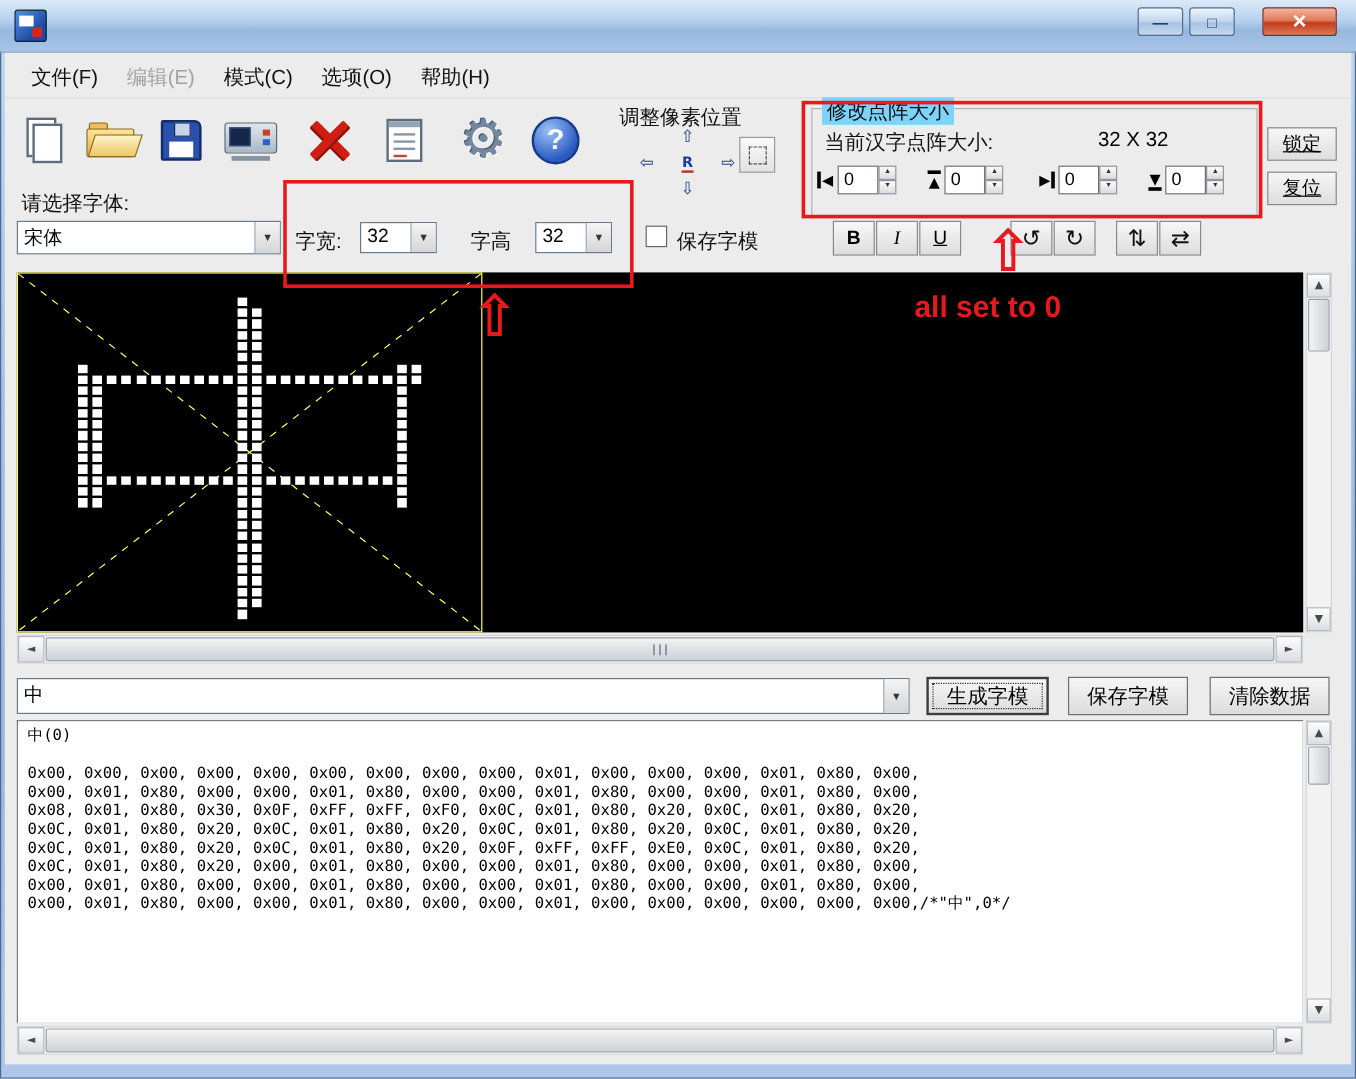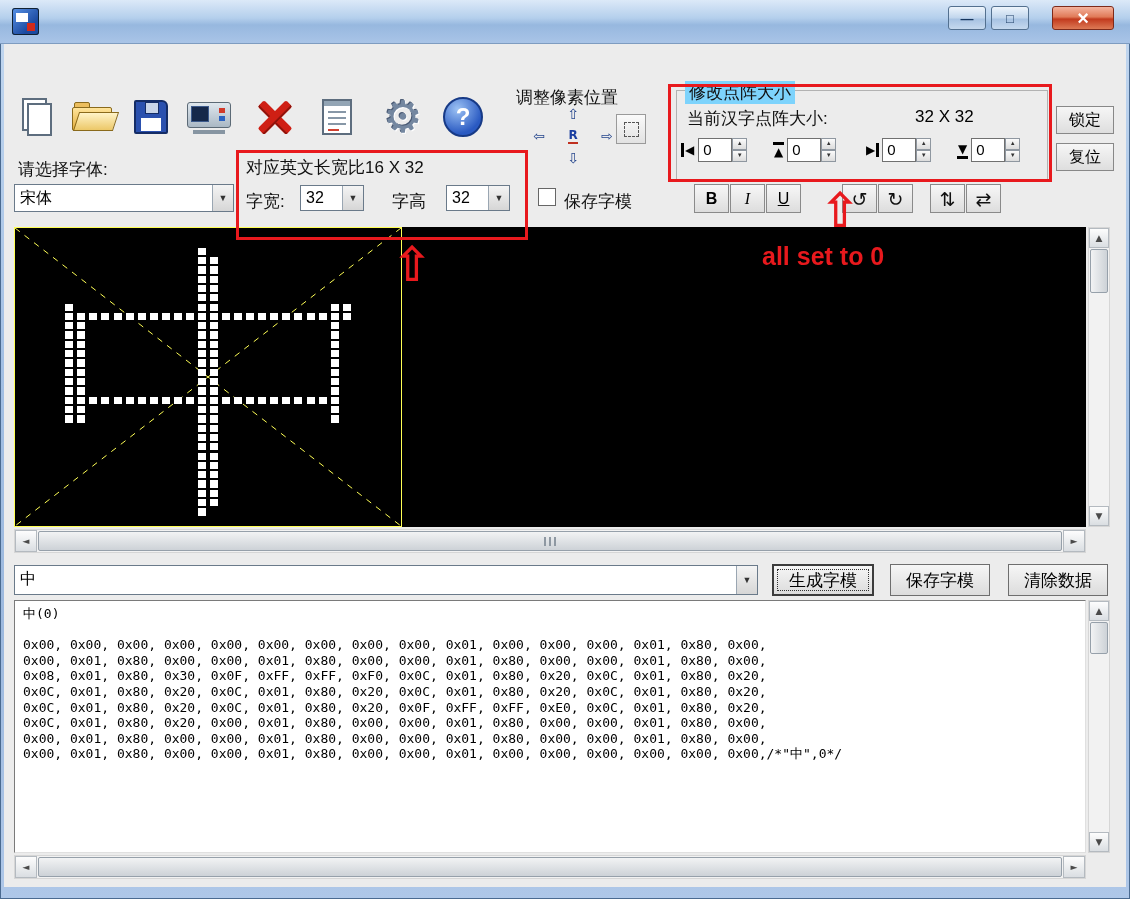--- a/index.html
+++ b/index.html
@@ -105,21 +105,21 @@
   .edge-right { border-right:3px solid #000; }
   .edge-bottom { border-bottom:3px solid #000; }
   .spin-box { width:34px; height:24px; background:#fff; border:1px solid #707070;
     font-size:15px; padding:2px 0 0 4px; margin-left:3px; }
   .spin-btns { width:15px; height:24px; display:flex; flex-direction:column; }
   .spin-btns span { flex:1; border:1px solid #8f97a0; background:linear-gradient(#fbfbfb,#dcdcdc);
     font-size:6px; line-height:9px; text-align:center; color:#333; }
 
   .side-btn { position:absolute; left:1052px; width:58px; height:28px;
     background:linear-gradient(#f6f6f6,#dedede); border:1px solid #888;
-    font-size:16px; color:#000;
+    font-size:16px; text-decoration:underline; color:#000;
     display:flex; align-items:center; justify-content:center; }
 
   
   .label17 { position:absolute; font-size:17px; color:#111; }
   .combo { position:absolute; background:#fff; border:1px solid #6a7a8a; display:flex; }
   .combo-text { flex:1; font-size:16px; padding:3px 0 0 5px; overflow:hidden; white-space:nowrap; }
   .combo-arrow { width:21px; border-left:1px solid #9aa6b2;
     background:linear-gradient(#f4f4f4,#d6d6d6); font-size:9px; color:#333;
     display:flex; align-items:center; justify-content:center; }
   .checkbox { position:absolute; width:18px; height:18px; background:#fff; border:1px solid #666; }
@@ -185,20 +185,27 @@
           <span>□</span>
         </div>
       <div class="win-btn close">
           <span>×</span>
         </div>
     </div>
   </div>
 
   <div class="content">
 
+    <div class="menubar">
+      <span class="menu-item">文件(F)</span>
+      <span class="menu-item disabled">编辑(E)</span>
+      <span class="menu-item">模式(C)</span>
+      <span class="menu-item">选项(O)</span>
+      <span class="menu-item">帮助(H)</span>
+    </div>
 
     <div class="tb-btn" style="left:6px">
       <div class="icon-pages">
           <div class="pg back"></div>
           <div class="pg front"></div>
         </div>
     </div>
     <div class="tb-btn" style="left:62px">
       <div class="icon-folder">
           <div class="tab"></div>
@@ -306,21 +313,20 @@
 
     <div class="side-btn" style="top:62px">锁定</div>
     <div class="side-btn" style="top:99px">复位</div>
 
     <div class="label17" style="left:14px;top:114px">请选择字体:</div>
     <div class="combo" style="left:10px;top:140px;width:220px;height:28px">
       <span class="combo-text">宋体</span>
       <span class="combo-arrow">▼</span>
     </div>
 
-    <div class="label17" style="left:242px;top:112px">对应英文长宽比16 X 32</div>
     <div class="label17" style="left:242px;top:146px">字宽:</div>
     <div class="combo" style="left:296px;top:141px;width:64px;height:26px">
       <span class="combo-text">32</span>
       <span class="combo-arrow">▼</span>
     </div>
     <div class="label17" style="left:388px;top:146px">字高</div>
     <div class="combo" style="left:442px;top:141px;width:64px;height:26px">
       <span class="combo-text">32</span>
       <span class="combo-arrow">▼</span>
     </div>

